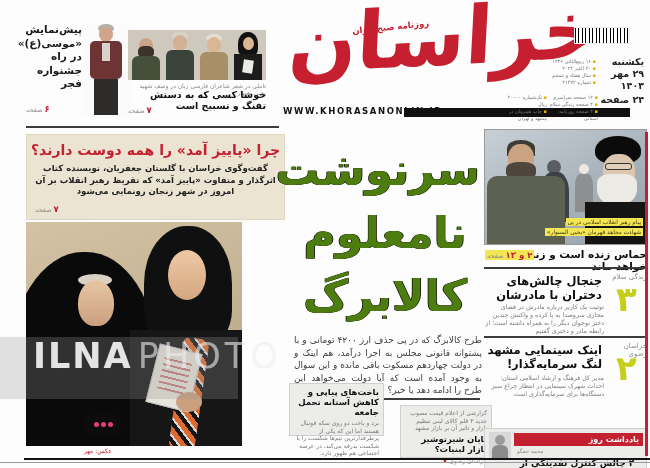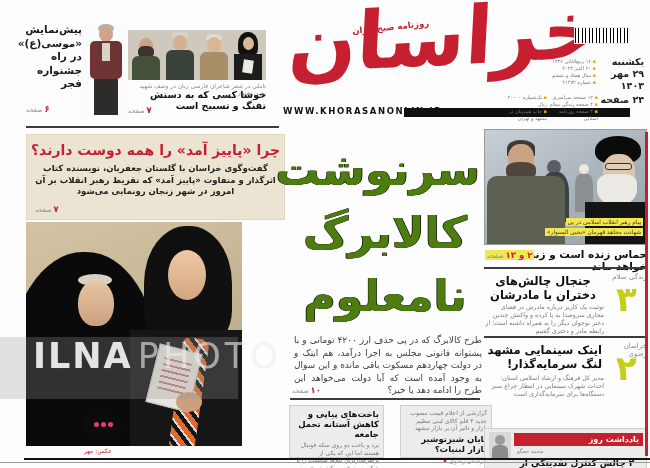--- a/index.html
+++ b/index.html
@@ -180,31 +180,31 @@
     <div class="abs" style="left:150px; top:170px; width:26px; height:20px; background:#caa07f; border-radius:50%;"></div>
     <div class="abs" style="left:56px; top:192px; width:40px; height:22px; background:#0c0c0c; border-radius:10px;">
       <div class="abs" style="left:12px; top:8px; width:5px; height:5px; background:#e23d77; border-radius:50%;
            box-shadow:7px 0 0 #e23d77, 14px 0 0 #e23d77;"></div>
     </div>
   </div>
   <div class="abs credit" style="left:84px; top:447px;">عکس: مهر</div>
 
   <div class="abs fa center" style="left:290px; top:138px; width:190px;">
     <div class="bighead">سرنوشت</div>
+    <div class="bighead">نامعلوم</div>
     <div class="bighead">کالابرگ</div>
-    <div class="bighead">نامعلوم</div>
   </div>
   <div class="abs fa summary" style="left:294px; top:334px; width:188px;">طرح کالابرگ که در پی حذف ارز ۴۲۰۰ تومانی و با پشتوانه قانونی مجلس به اجرا درآمد، هم اینک و در دولت چهاردهم مسکوت باقی مانده و این سوال به وجود آمده است که آیا دولت می‌خواهد این طرح را ادامه دهد یا خیر؟</div>
   <div class="abs pg" style="left:292px; top:385px;">
     <b>۱۰</b>
     <span>صفحه</span>
   </div>
   <div class="abs rule" style="left:290px; top:398px; width:190px; height:2px;"></div>
 
-  <div class="abs panel" style="left:289px; top:405px; width:95px; height:53px;">
+  <div class="abs panel" style="left:289px; top:383px; width:95px; height:53px;">
     <div class="fa panel-title">باخت‌های پیاپی و کاهش آستانه تحمل جامعه</div>
     <div class="fa panel-text" style="margin-top:2px;">
       <span>برد و باخت دو روی سکه فوتبال هستند اما این که یکی از پرطرفدارترین تیم‌ها شکست را با شکست بدرقه می‌کند، در عرصه اجتماعی هم ظهور دارد.</span>
       
     </div>
   </div>
 
   <div class="abs panel" style="left:388px; top:405px; width:92px; height:53px;margin-left:12px;">
     <div class="fa panel-text">گزارشی از اعلام قیمت مصوب جدید ۴ قلم کالای لبنی تنظیم بازار و تاثیر آن بر بازار مشهد</div>
     <div class="fa panel-title" style="margin-top:2px;">پایان شیرتوشیر بازار لبنیات؟</div>
@@ -240,21 +240,21 @@
   </div>
   <div class="abs fa leader-title" style="left:520px; top:248px; width:127px;">حماس زنده است و زنده خواهد ماند</div>
   <div class="abs pg ypage" style="left:485px; top:250px;">
     <b>۲ و ۱۳</b>
     <span>صفحه</span>
   </div>
   <div class="abs rule" style="left:484px; top:267px; width:163px; height:2px;"></div>
 
   <div class="abs fa sec-label" style="left:606px; top:273px; width:41px;">زندگی سلام</div>
   <div class="abs sec-num center" style="left:606px; top:282px; width:41px;">۳</div>
-  <div class="abs fa item-title" style="left:484px; top:274px; width:118px;text-align:center;">جنجال چالش‌های دختران با مادرشان</div>
+  <div class="abs fa item-title" style="left:484px; top:274px; width:118px;">جنجال چالش‌های دختران با مادرشان</div>
   <div class="abs fa item-text" style="left:484px; top:303px; width:120px;">توئیت یک کاربر درباره مادرش در فضای مجازی سروصدا به پا کرده و واکنش چندین دختر نوجوان دیگر را به همراه داشته است؛ از رابطه مادر و دختری گفتیم</div>
   <div class="abs rule" style="left:484px; top:336px; width:163px; height:2px;"></div>
 
   <div class="abs fa sec-label" style="left:606px; top:342px; width:41px;">خراسان رضوی</div>
   <div class="abs sec-num center" style="left:606px; top:351px; width:41px;">۲</div>
   <div class="abs fa item-title" style="left:484px; top:343px; width:118px;">اینک سینمایی مشهد لنگ سرمایه‌گذار!</div>
   <div class="abs fa item-text" style="left:484px; top:374px; width:120px;">مدیر کل فرهنگ و ارشاد اسلامی استان: احداث شهرک سینمایی در انتظار چراغ سبز دستگاه‌ها برای سرمایه‌گذاری است</div>
 
   <div class="abs note-box" style="left:484px; top:404px; width:163px; height:54px;">
     <div class="abs" style="left:4px; top:3px; width:22px; height:26px; background:#d8d8d8;">

